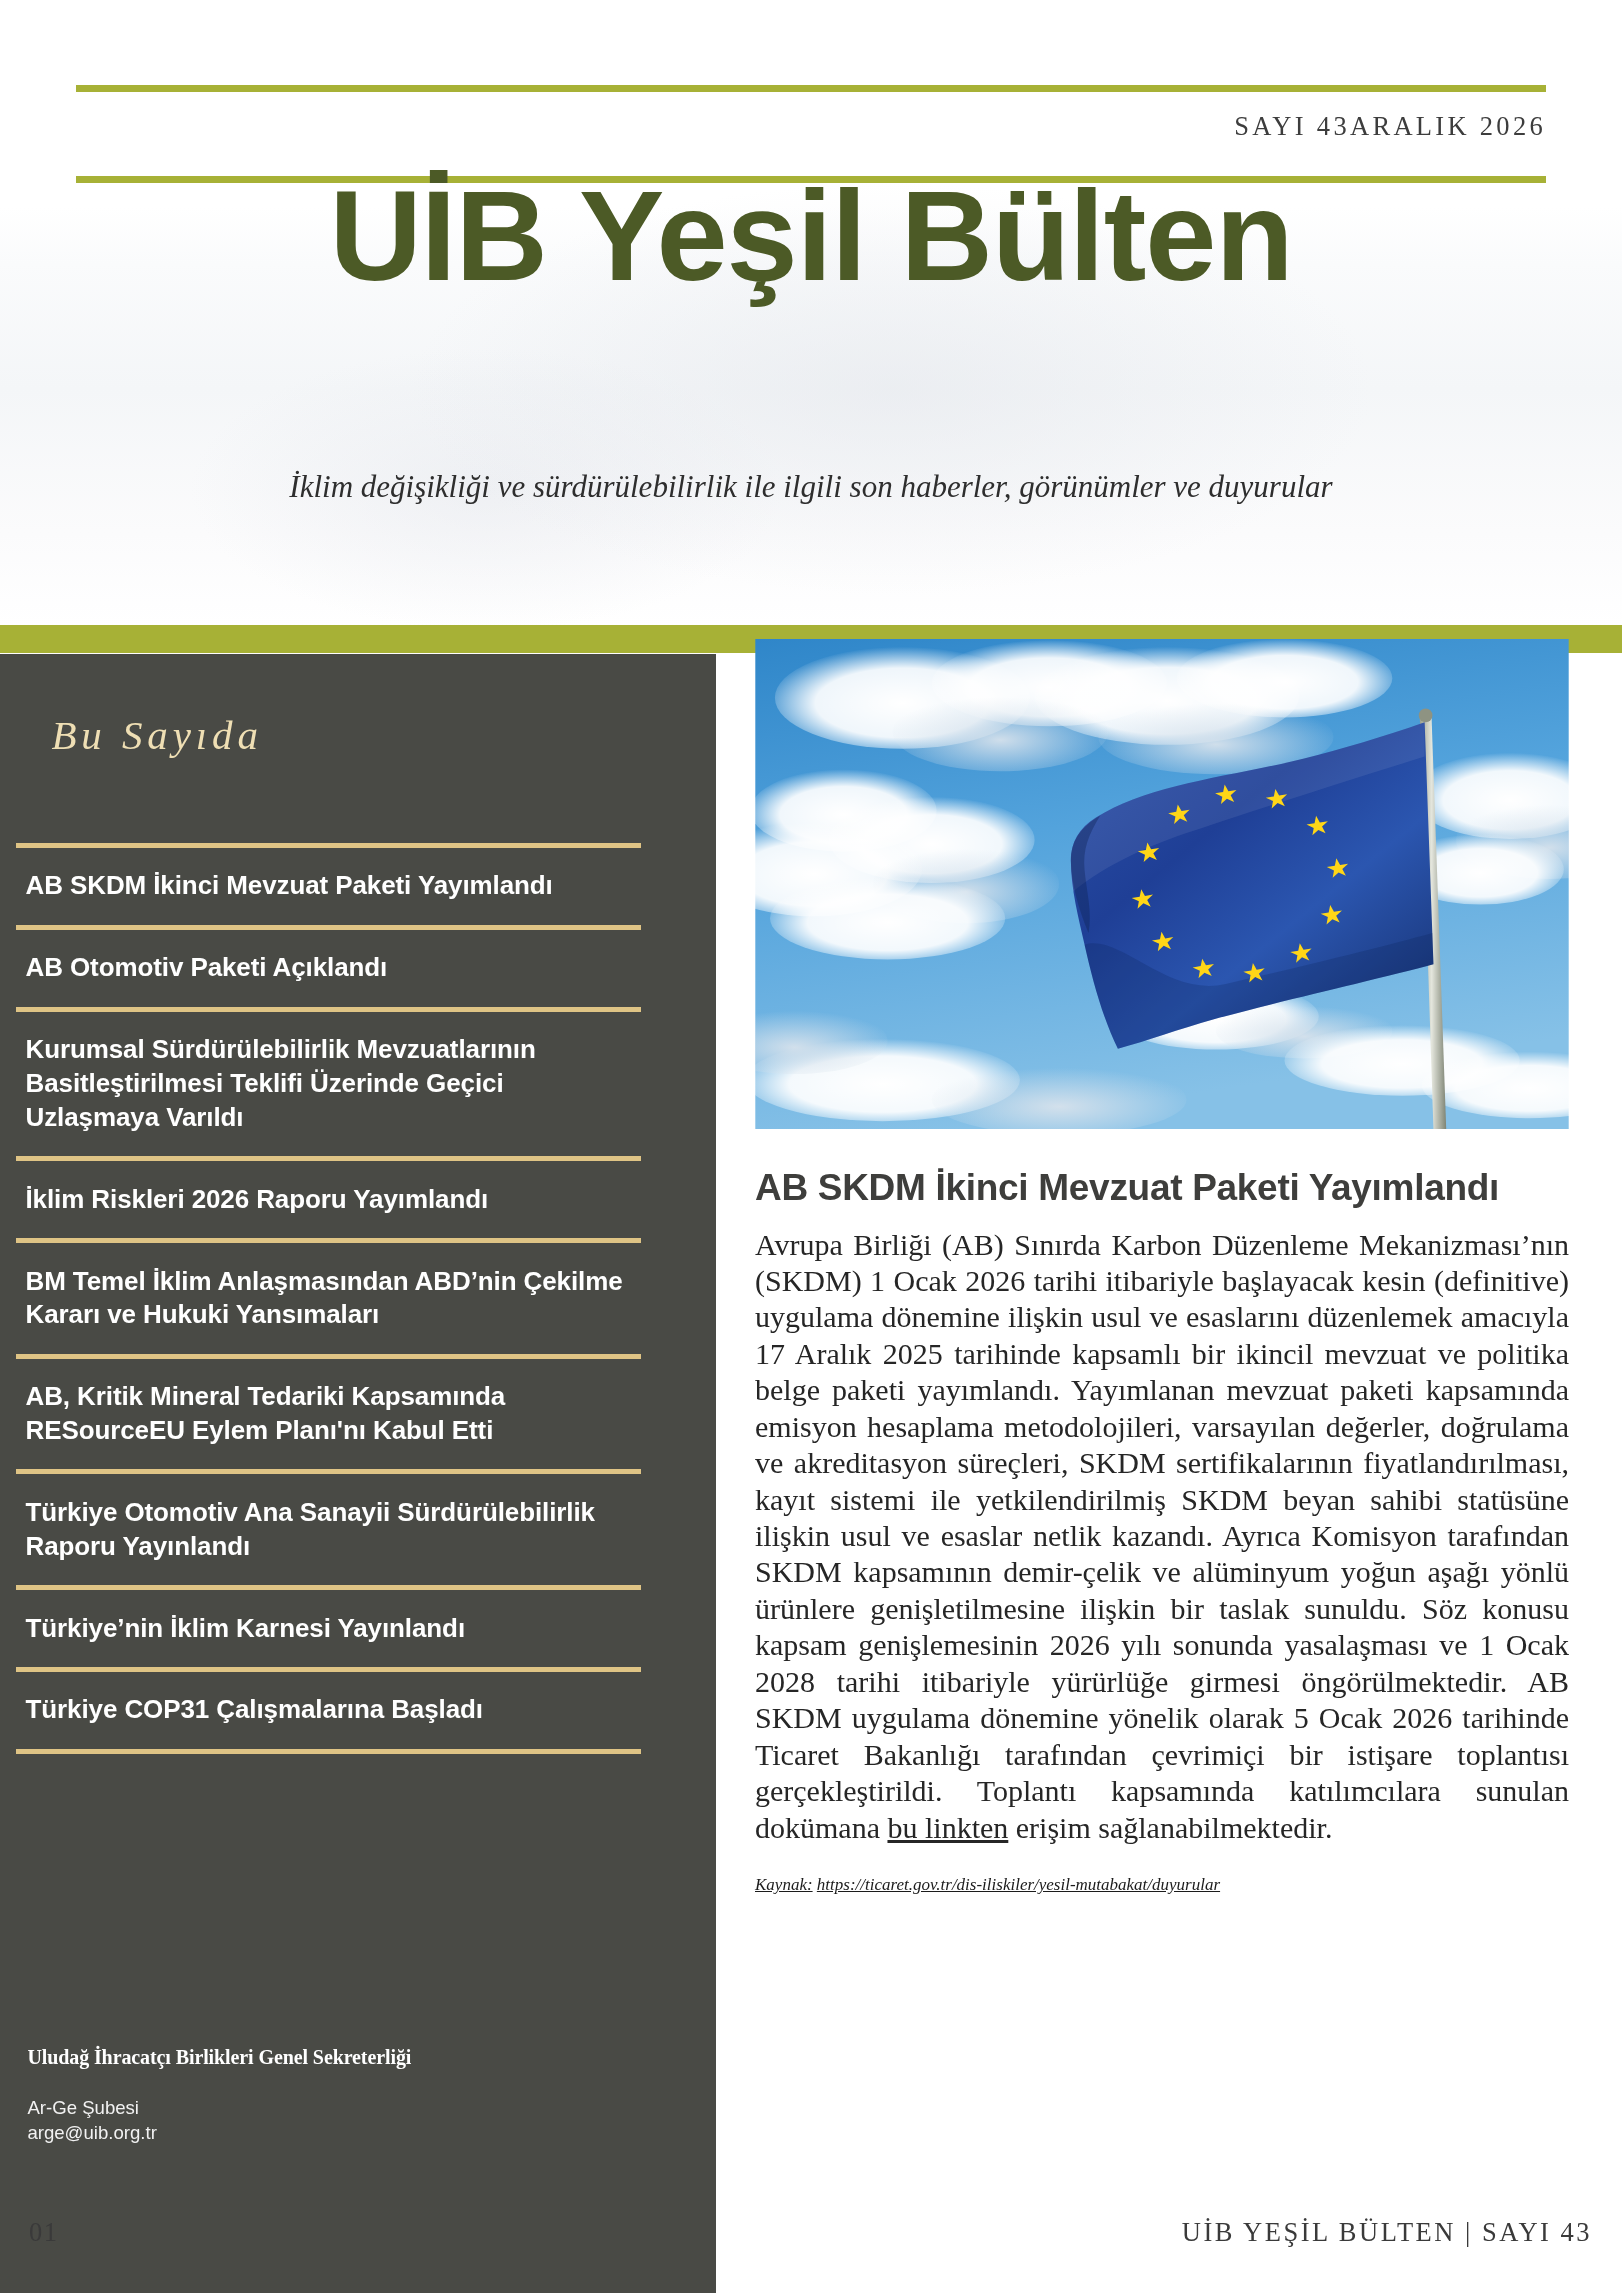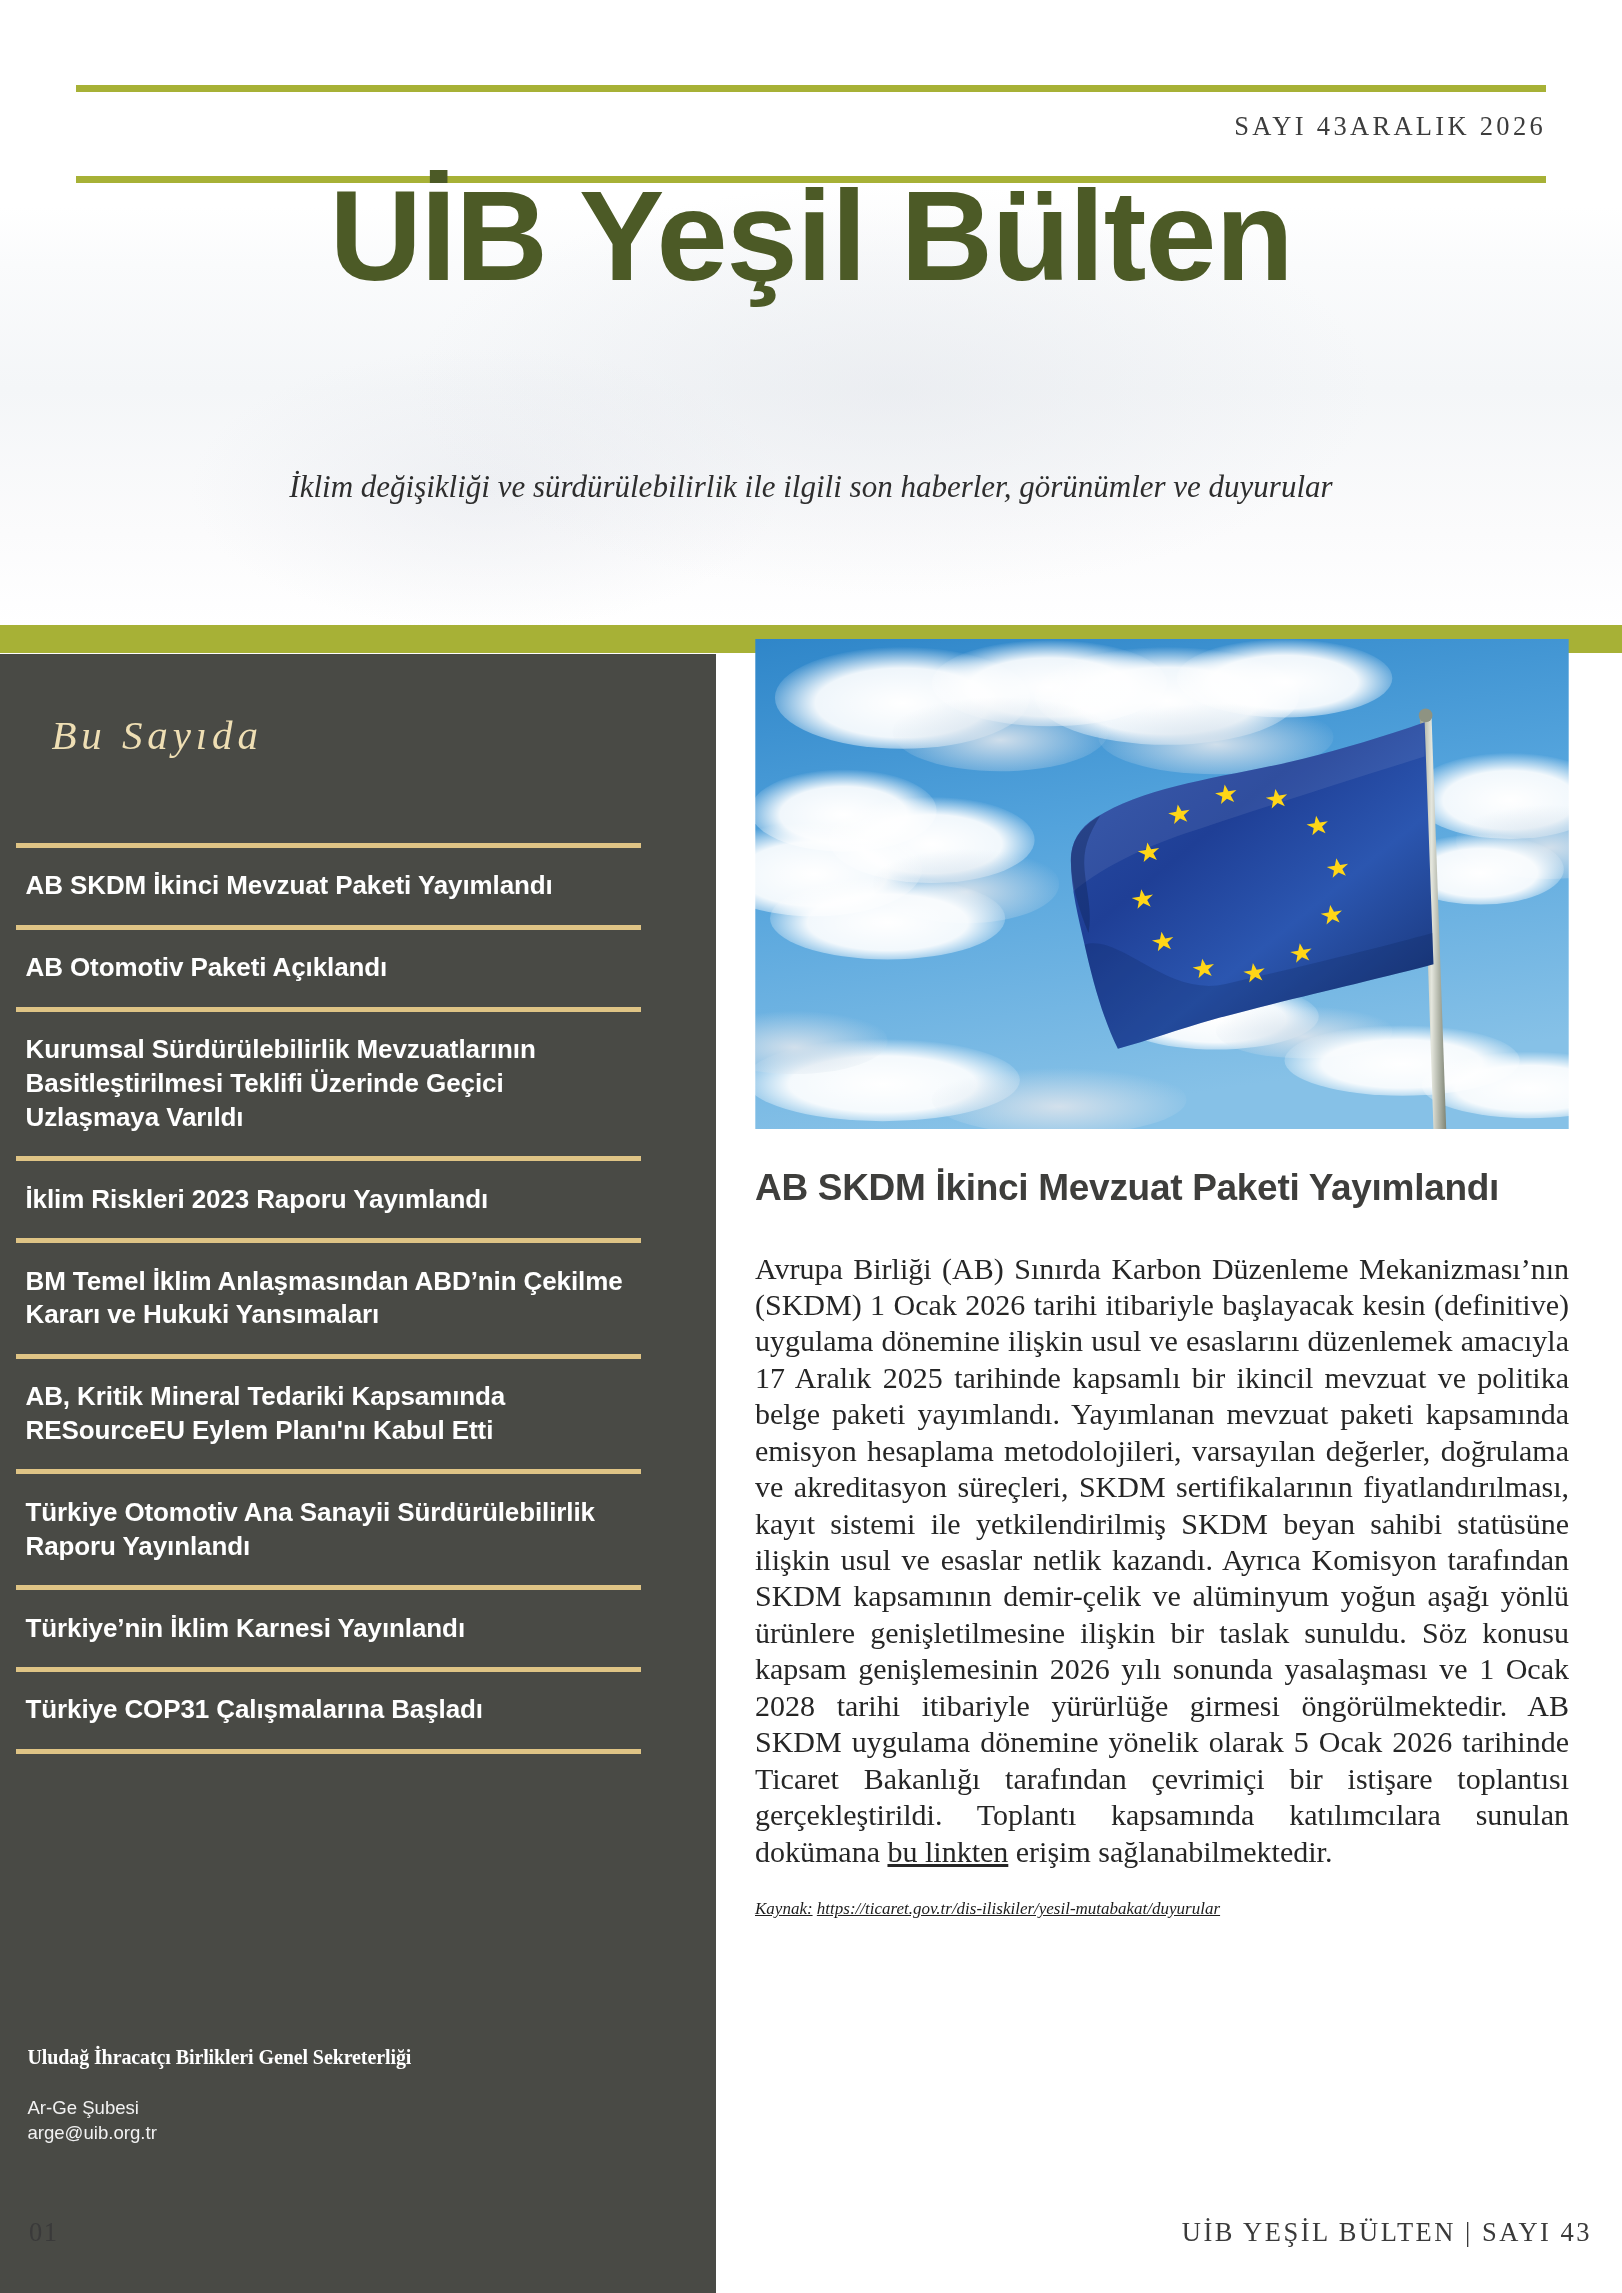--- a/index.html
+++ b/index.html
@@ -160,21 +160,21 @@
   .article-title {
     margin-top: 36px;
     font-size: 37px;
     font-weight: bold;
     line-height: 1.23;
     color: #3e3e3c;
     letter-spacing: -0.3px;
   }
 
   .article-body {
-    margin-top: 40px;
+    margin-top: 16px;
     font-family: "Liberation Serif", serif;
     font-size: 30px;
     line-height: 1.215;
     color: #262626;
     text-align: justify;
     text-justify: inter-word;
   }
   .article-body .inline-link {
     text-decoration: underline;
     color: #262626;
@@ -228,21 +228,21 @@
   <div class="sidebar-title">Bu Sayıda</div>
 
   <div class="toc">
     <div class="toc-rule"></div>
     <div class="toc-item">AB SKDM İkinci Mevzuat Paketi Yayımlandı</div>
     <div class="toc-rule"></div>
     <div class="toc-item">AB Otomotiv Paketi Açıklandı</div>
     <div class="toc-rule"></div>
     <div class="toc-item">Kurumsal Sürdürülebilirlik Mevzuatlarının Basitleştirilmesi Teklifi Üzerinde Geçici Uzlaşmaya Varıldı</div>
     <div class="toc-rule"></div>
-    <div class="toc-item">İklim Riskleri 2023 Raporu Yayımlandı</div>
+    <div class="toc-item">İklim Riskleri 2026 Raporu Yayımlandı</div>
     <div class="toc-rule"></div>
     <div class="toc-item">BM Temel İklim Anlaşmasından ABD’nin Çekilme Kararı ve Hukuki Yansımaları</div>
     <div class="toc-rule"></div>
     <div class="toc-item">AB, Kritik Mineral Tedariki Kapsamında RESourceEU Eylem Planı'nı Kabul Etti</div>
     <div class="toc-rule"></div>
     <div class="toc-item">Türkiye Otomotiv Ana Sanayii Sürdürülebilirlik Raporu Yayınlandı</div>
     <div class="toc-rule"></div>
     <div class="toc-item">Türkiye’nin İklim Karnesi Yayınlandı</div>
     <div class="toc-rule"></div>
     <div class="toc-item">Türkiye COP31 Çalışmalarına Başladı</div>

